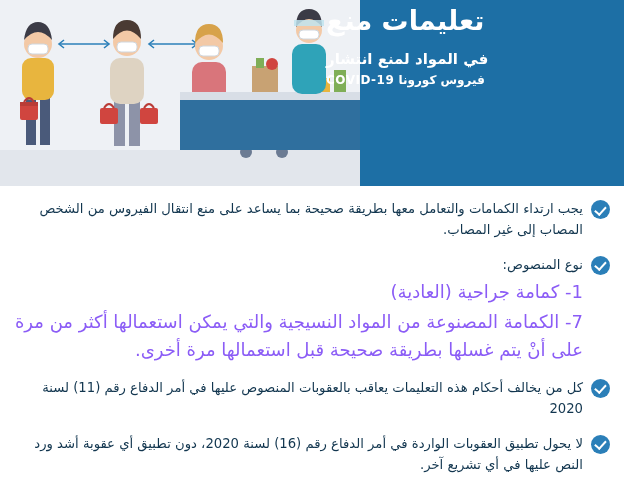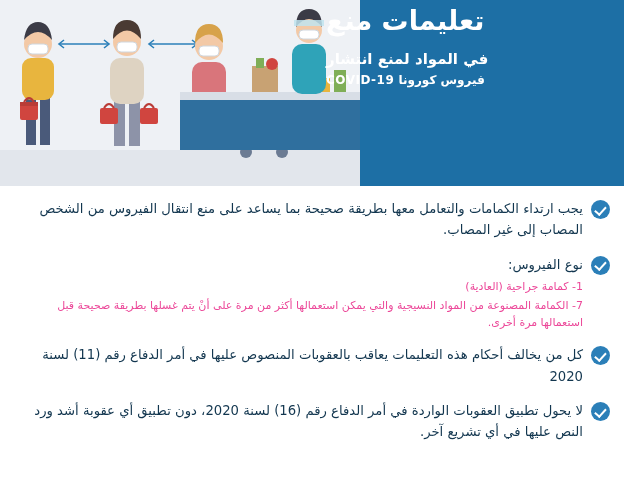--- a/index.html
+++ b/index.html
@@ -133,23 +133,23 @@
   }
   .bullet-text .lead {
     display: block;
   }
   .sub-list {
     margin: 3px 0 0 0;
     padding: 0;
     list-style: none;
   }
   .sub-list li {
-    font-size: 11px;
+    font-size: 18px;
     line-height: 1.55;
-    color: #ec4899;
+    color: #8b5cf6;
     margin-top: 2px;
     text-align: right;
   }
 </style>
 </head>
 <body>
 
 <div class="poster">
 
   <div class="header">
@@ -246,21 +246,21 @@
   <div class="content">
 
     <div class="bullet-row">
       <span class="check"></span>
       <div class="bullet-text">يجب ارتداء الكمامات والتعامل معها بطريقة صحيحة بما يساعد على منع انتقال الفيروس من الشخص المصاب إلى غير المصاب.</div>
     </div>
 
     <div class="bullet-row">
       <span class="check"></span>
       <div class="bullet-text">
-        <span class="lead">نوع الفيروس:</span>
+        <span class="lead">نوع المنصوص:</span>
         <ul class="sub-list">
           <li>1- كمامة جراحية (العادية)</li>
           <li>7- الكمامة المصنوعة من المواد النسيجية والتي يمكن استعمالها أكثر من مرة على أنْ يتم غسلها بطريقة صحيحة قبل استعمالها مرة أخرى.</li>
         </ul>
       </div>
     </div>
 
     <div class="bullet-row">
       <span class="check"></span>
       <div class="bullet-text">كل من يخالف أحكام هذه التعليمات يعاقب بالعقوبات المنصوص عليها في أمر الدفاع رقم (11) لسنة 2020</div>

